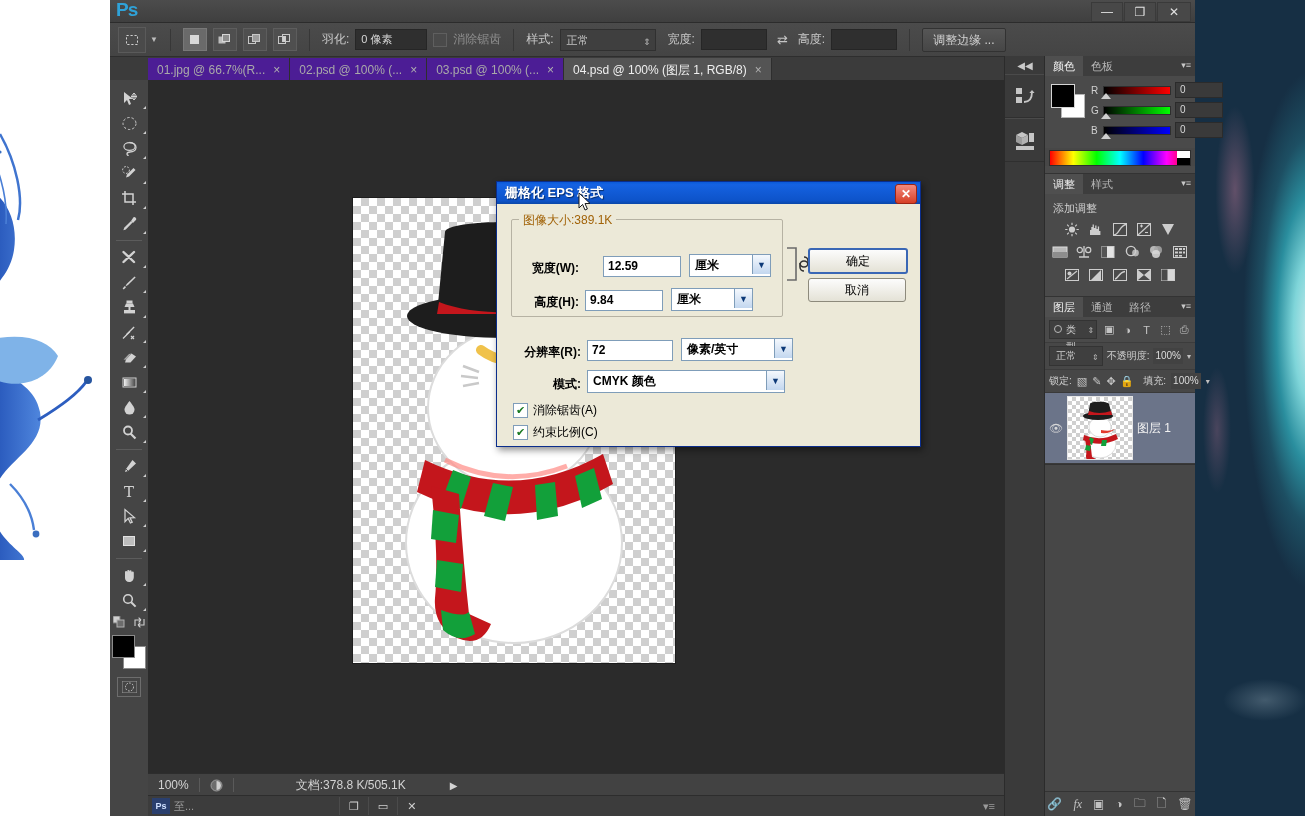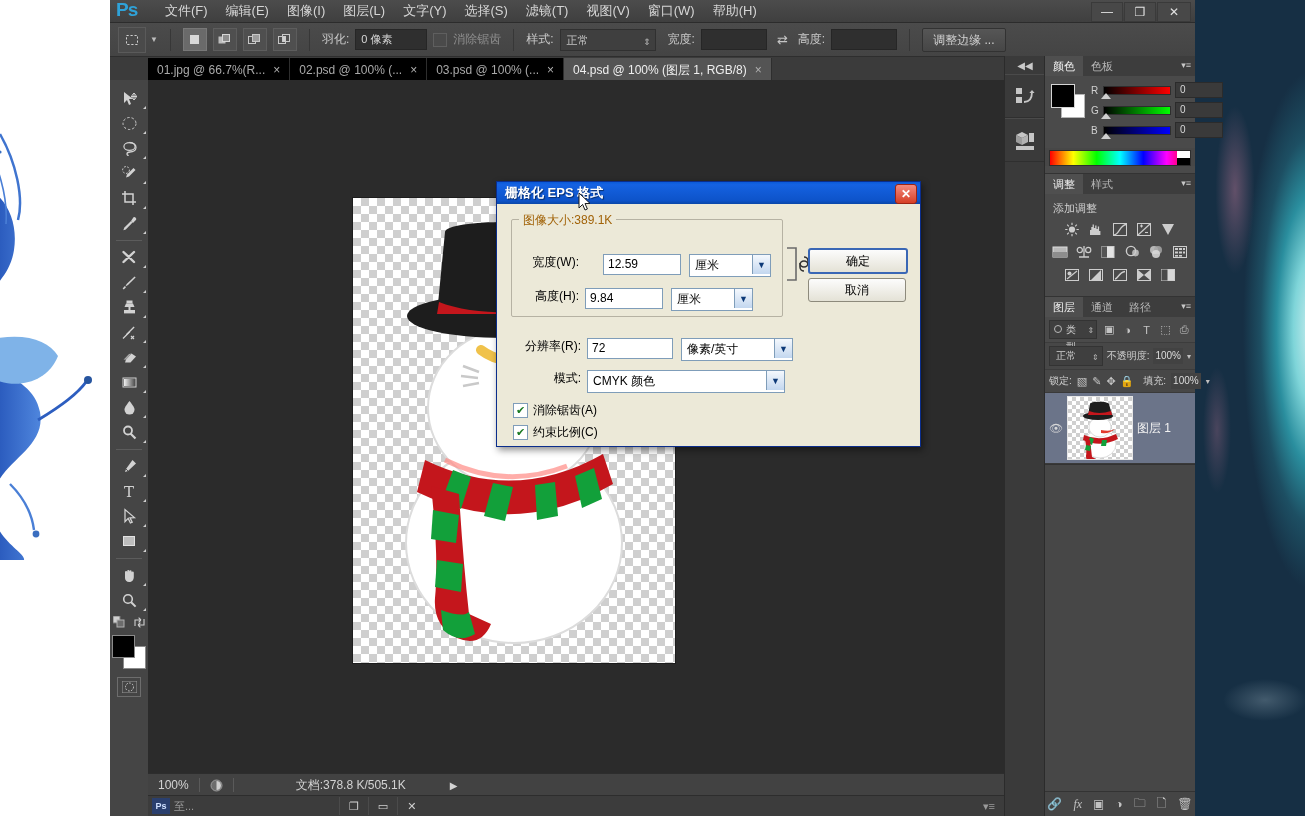--- a/index.html
+++ b/index.html
@@ -49,21 +49,21 @@
   .ob-sqbtn.active{background:#6a6a6a;border-color:#787878;}
   .ob-label{color:#c9c9c9;font-size:12px;white-space:nowrap;}
   .ob-input{background:#2f2f2f;border:1px solid #262626;color:#d8d8d8;font-size:11px;height:19px;line-height:19px;padding:0 5px;}
   .ob-check{width:12px;height:12px;background:#4a4a4a;border:1px solid #5f5f5f;}
   .ob-select{background:#3f3f3f;border:1px solid #303030;color:#c2c2c2;font-size:11px;height:20px;line-height:20px;padding:0 16px 0 6px;position:relative;min-width:72px;}
   .ob-select:after{content:"⇕";position:absolute;right:4px;top:2px;font-size:9px;color:#b5b5b5;}
   .ob-button{background:linear-gradient(180deg,#565656,#464646);border:1px solid #323232;color:#d2d2d2;font-size:12px;height:22px;line-height:22px;padding:0 10px;border-radius:2px;}
 
   
   #tabbar{height:25px;background:#3b3b3b;display:flex;align-items:flex-end;padding-left:38px;border-bottom:1px solid #2b2b2b;}
-  .tab{height:24px;display:flex;align-items:center;gap:8px;padding:0 9px;font-size:12px;color:#a9a9a9;background:#000000;border-right:1px solid #2e2e2e;white-space:nowrap;}
+  .tab{height:24px;display:flex;align-items:center;gap:8px;padding:0 9px;font-size:12px;color:#a9a9a9;background:#4c1d95;border-right:1px solid #2e2e2e;white-space:nowrap;}
   .tab.active{background:#545454;color:#efefef;}
   .tab .x{font-size:12px;color:#b0b0b0;}
 
   
   #toolbox{position:absolute;left:0;top:80px;width:38px;bottom:0;background:#454545;border-right:1px solid #2d2d2d;padding-top:6px;}
   .tool{height:25px;display:flex;align-items:center;justify-content:center;position:relative;}
   .tool svg{display:block;}
   .tool .tri{position:absolute;right:2px;bottom:2px;width:0;height:0;border-left:3px solid transparent;border-bottom:3px solid #cfcfcf;}
   .tool-sep{height:1px;background:#5c5c5c;margin:4px 6px;}
   #swatches{margin:6px auto 0;width:34px;height:34px;position:relative;}
@@ -150,21 +150,21 @@
   .lf-btn{color:#c2c2c2;font-size:12px;}
 
   
   #dialog{position:absolute;left:386px;top:181px;width:423px;height:264px;background:#ece9d8;border:1px solid #0a2d8c;box-shadow:2px 3px 7px rgba(0,0,0,.45);}
   #dlg-title{height:22px;background:linear-gradient(180deg,#0a5ad8 0%,#1562e2 12%,#0d53c9 85%,#0a47a8 100%);display:flex;align-items:center;padding-left:8px;position:relative;}
   #dlg-title-text{color:#fff;font:bold 13px "Liberation Sans",sans-serif;text-shadow:1px 1px 1px rgba(0,0,0,.5);}
   #dlg-close{position:absolute;right:3px;top:2px;width:20px;height:18px;background:linear-gradient(180deg,#f38a7e,#d63f26);border:1px solid #9c2414;border-radius:3px;color:#fff;font:bold 12px "Liberation Sans",sans-serif;display:flex;align-items:center;justify-content:center;}
   #dlg-body{position:relative;height:242px;}
   #group{position:absolute;left:14px;top:15px;width:270px;height:96px;border:1px solid #b6b2a3;border-radius:2px;}
   #group-title{position:absolute;left:22px;top:8px;background:#ece9d8;padding:0 4px;color:#a16207;font-size:12px;}
-  .frow{position:absolute;display:flex;align-items:flex-start;}
+  .frow{position:absolute;display:flex;align-items:flex-end;font-weight:bold;}
   .flabel{color:#000;font-size:12px;text-align:right;}
   .ftext{background:#fff;border:1px solid #7f9db9;height:19px;line-height:19px;font-size:12px;color:#000;padding:0 4px;}
   .fsel{background:#ffffff;border:1px solid #7f9db9;height:21px;position:relative;font-size:12px;color:#000;}
   .fsel span{position:absolute;left:5px;top:2px;}
   .fsel i{position:absolute;right:0;top:0;width:17px;height:19px;background:linear-gradient(180deg,#f4f8fd,#c3d7ef);border-left:1px solid #7f9db9;display:flex;align-items:center;justify-content:center;font-style:normal;color:#0d3a78;font-size:9px;}
   #chain{position:absolute;left:288px;top:40px;width:26px;height:40px;}
   .cbrow{position:absolute;display:flex;align-items:center;gap:5px;}
   .cbox{width:13px;height:13px;background:#fff;border:1px solid #7f9db9;display:flex;align-items:center;justify-content:center;color:#1a7a22;font-size:11px;line-height:11px;}
   .cblab{color:#000;font-size:12px;}
   .dbtn{position:absolute;width:96px;height:22px;background:linear-gradient(180deg,#fcfcfc,#e4e2d6);border:1px solid #8d8a7c;border-radius:3px;color:#000;font-size:12px;display:flex;align-items:center;justify-content:center;}
@@ -196,32 +196,20 @@
     <path d="M56 394 C70 408 78 424 80 440" stroke="#4a7fd6" stroke-width="2.4" fill="none"></path>
     <circle cx="82" cy="444" r="3.4" fill="#3a6ec0"></circle>
   </svg>
 </div>
 <div id="desktop-right"></div>
 
 <div id="ps-window">
 
   <div id="titlebar">
     <div id="ps-logo">Ps</div>
-    <div class="menubar">
-      <div class="menu-item">文件(F)</div>
-      <div class="menu-item">编辑(E)</div>
-      <div class="menu-item">图像(I)</div>
-      <div class="menu-item">图层(L)</div>
-      <div class="menu-item">文字(Y)</div>
-      <div class="menu-item">选择(S)</div>
-      <div class="menu-item">滤镜(T)</div>
-      <div class="menu-item">视图(V)</div>
-      <div class="menu-item">窗口(W)</div>
-      <div class="menu-item">帮助(H)</div>
-    </div>
     <div id="wincontrols">
       <div class="wbtn">—</div>
       <div class="wbtn">❐</div>
       <div class="wbtn close">✕</div>
     </div>
   </div>
 
   <div id="optionsbar">
     <div class="ob-tool">
       <svg width="14" height="14">

